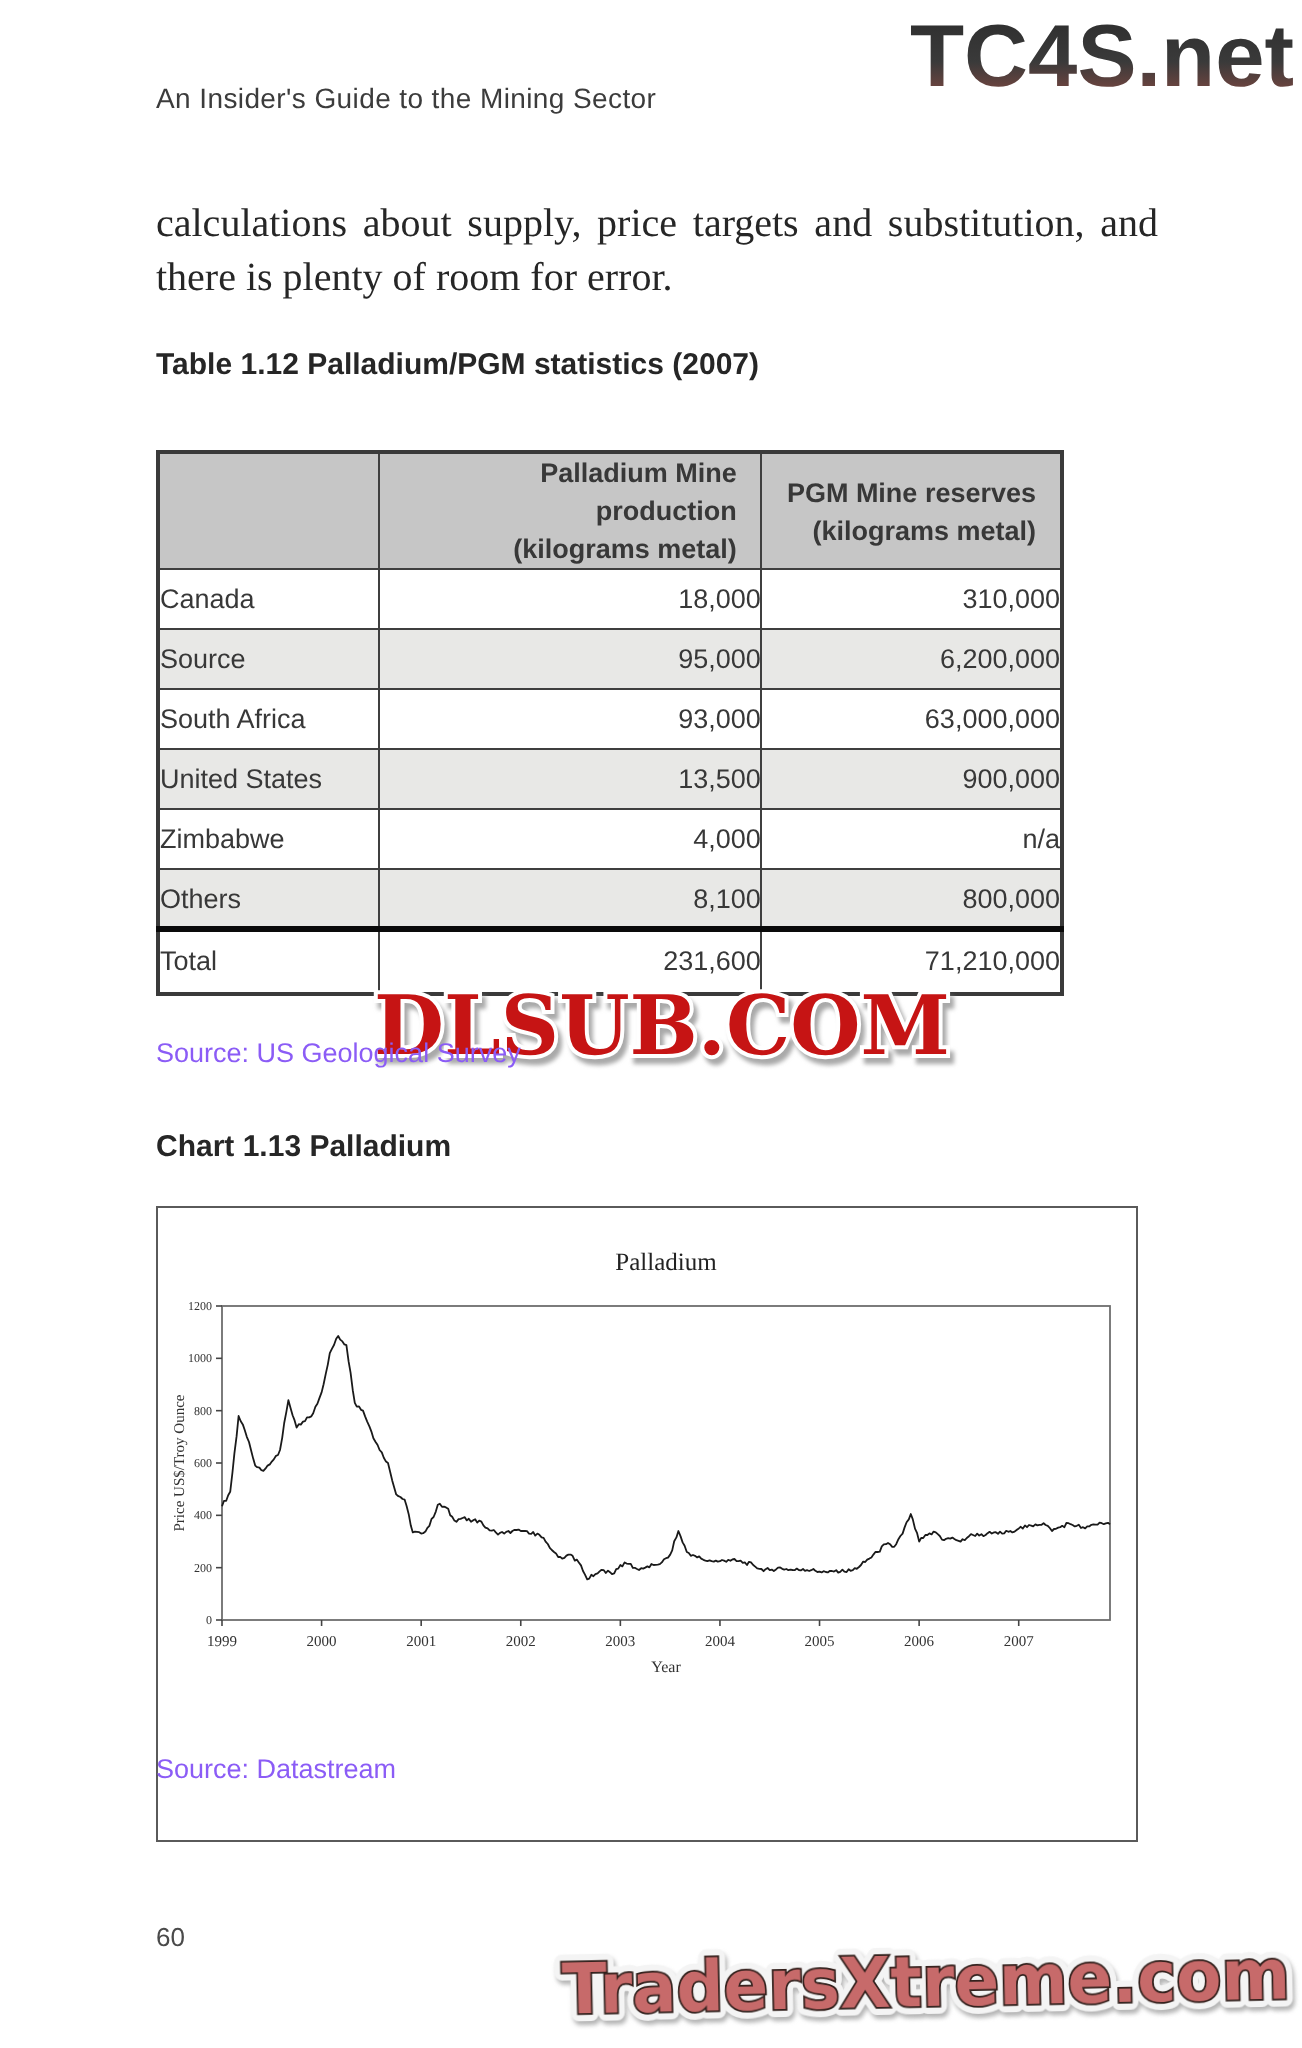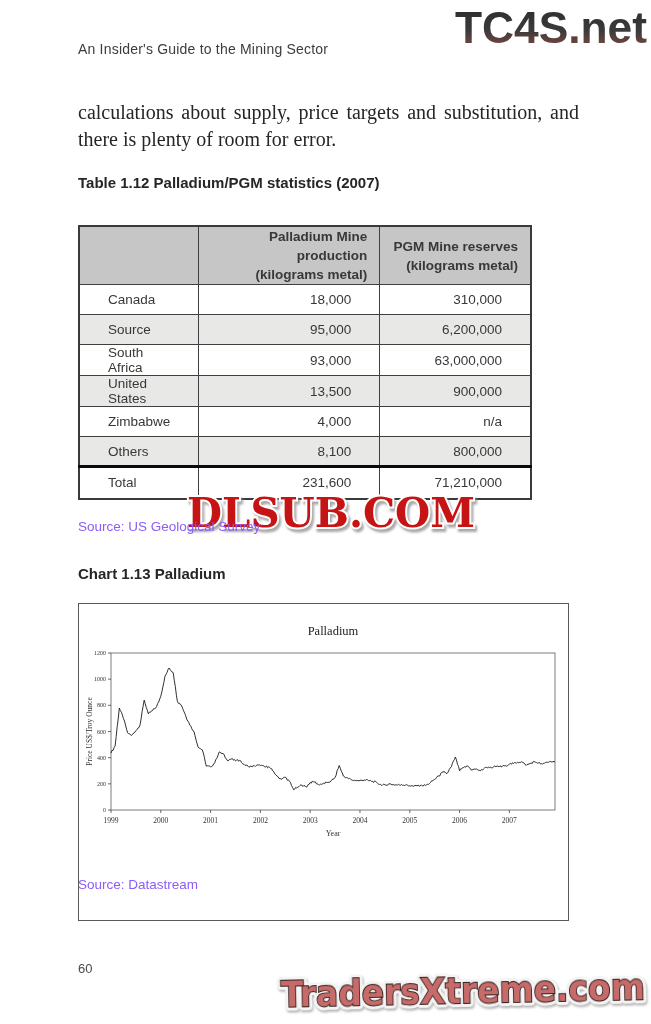--- a/index.html
+++ b/index.html
@@ -35,21 +35,21 @@
     width: 454px; border-collapse: collapse;
     font-size: 13.5px; color: #383838;
     border: 2px solid #3a3a3a;
   }
   table.stats th, table.stats td { border: 1px solid #3f3f3f; }
   table.stats thead th {
     background: #c6c6c6; height: 57px;
     font-weight: bold; text-align: right; vertical-align: middle;
     padding: 0 12px; line-height: 19px; font-size: 13.5px;
   }
-  table.stats td { height: 30px; padding: 0 28px; }
+  table.stats td { height: 30px; padding: 0 0; }
   td.c-country { text-align: left; width: 120px; }
   td.c-prod { text-align: right; width: 212px; }
   td.c-res { text-align: right; width: 162px; }
   tbody tr.striped { background: #e8e8e6; }
   tbody tr.total-row td { border-top: 3px solid #0a0a0a; height: 32px; }
   .source-line {
     position: absolute; left: 78px;
     font-size: 13.5px; color: #8b5cf6;
   }
   .source-table { top: 519px; }

